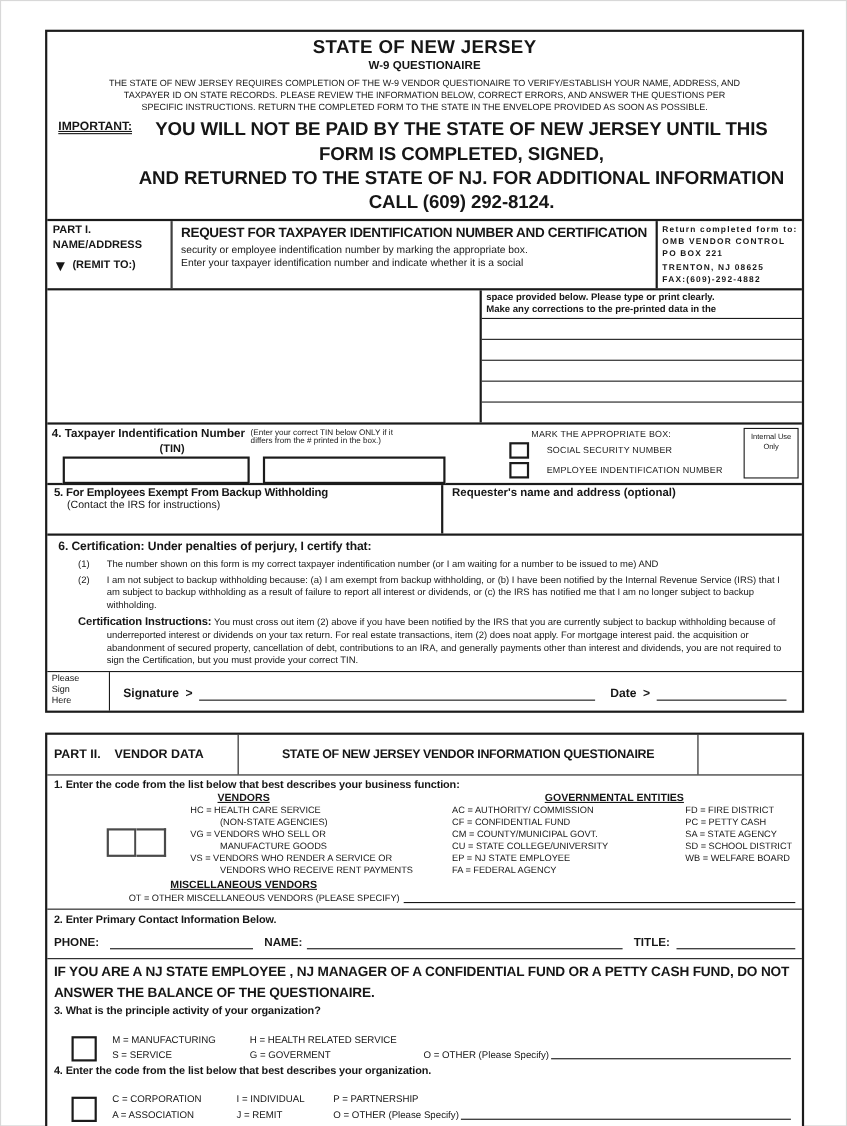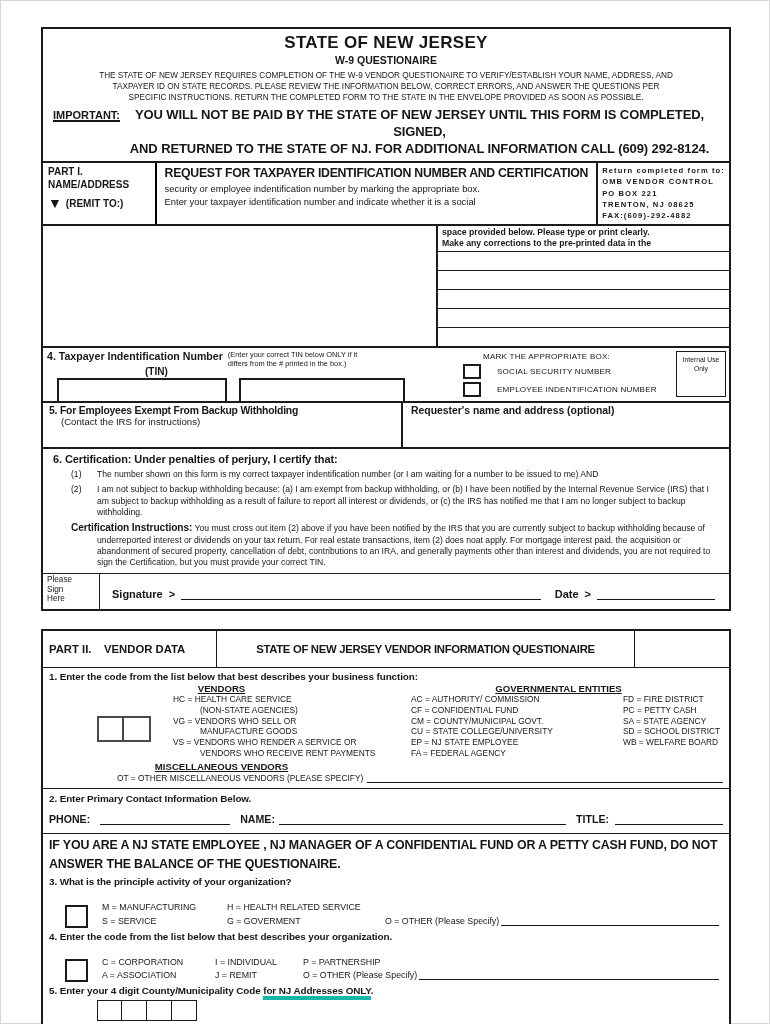--- a/index.html
+++ b/index.html
@@ -10,28 +10,28 @@
 
   .formbox { border: 2px solid #1b1b1b; background: #fff; }
 
   
   .hdr { border-bottom: 2px solid #1b1b1b; padding: 4px 10px 3px; }
   .hdr-title { text-align: center; font-size: 17px; font-weight: bold; letter-spacing: .3px; }
   .hdr-sub { text-align: center; font-size: 10.5px; font-weight: bold; margin-top: 1px; }
   .hdr-intro { text-align: center; font-size: 8.2px; line-height: 1.35; margin-top: 4px; }
   .imp-row { display: flex; align-items: flex-start; margin-top: 4px; }
   .imp-label { font-size: 11px; font-weight: bold; text-decoration: underline; border-bottom: 1px solid #161616; white-space: nowrap; margin-top: 2px; }
-  .imp-text { flex: 1; text-align: center; font-size: 13px; font-weight: bold; line-height: 1.3; letter-spacing: -0.1px; }
+  .imp-text { flex: 1; text-align: center; font-size: 17px; font-weight: bold; line-height: 1.3; letter-spacing: -0.1px; }
 
   
   .p1r1 { display: flex; border-bottom: 2px solid #1b1b1b; min-height: 57px; }
   .p1r1-c1 { width: 168px; padding: 2px 5px; font-size: 10px; font-weight: bold; line-height: 1.3; }
   .remit { display: flex; align-items: center; margin-top: 6px; }
   .tri { font-size: 14px; line-height: 10px; margin-right: 4px; }
-  .p1r1-c2 { flex: 1; border-left: 2px solid #000000; border-right: 2px solid #1b1b1b; padding: 3px 8px; }
+  .p1r1-c2 { flex: 1; border-left: 2px solid #404040; border-right: 2px solid #1b1b1b; padding: 3px 8px; }
   .req-title { text-align: center; font-size: 12.3px; font-weight: bold; letter-spacing: -0.3px; margin-bottom: 3px; white-space: nowrap; }
   .req-text { font-size: 9.4px; line-height: 1.35; }
   .p1r1-c3 { width: 152px; padding: 2px 4px; font-size: 7.6px; font-weight: bold; letter-spacing: 1.1px; line-height: 1.5; white-space: nowrap; }
 
   
   .p1r2 { display: flex; border-bottom: 2px solid #1b1b1b; height: 122px; }
   .p1r2-left { flex: 1; }
   .p1r2-right { width: 293px; border-left: 2px solid #1b1b1b; display: flex; flex-direction: column; }
   .corr-note { font-size: 8.7px; font-weight: bold; line-height: 1.3; padding: 1px 4px 2px; border-bottom: 1.5px solid #1b1b1b; }
   .corr-row { flex: 1; border-bottom: 1.5px solid #1b1b1b; }

